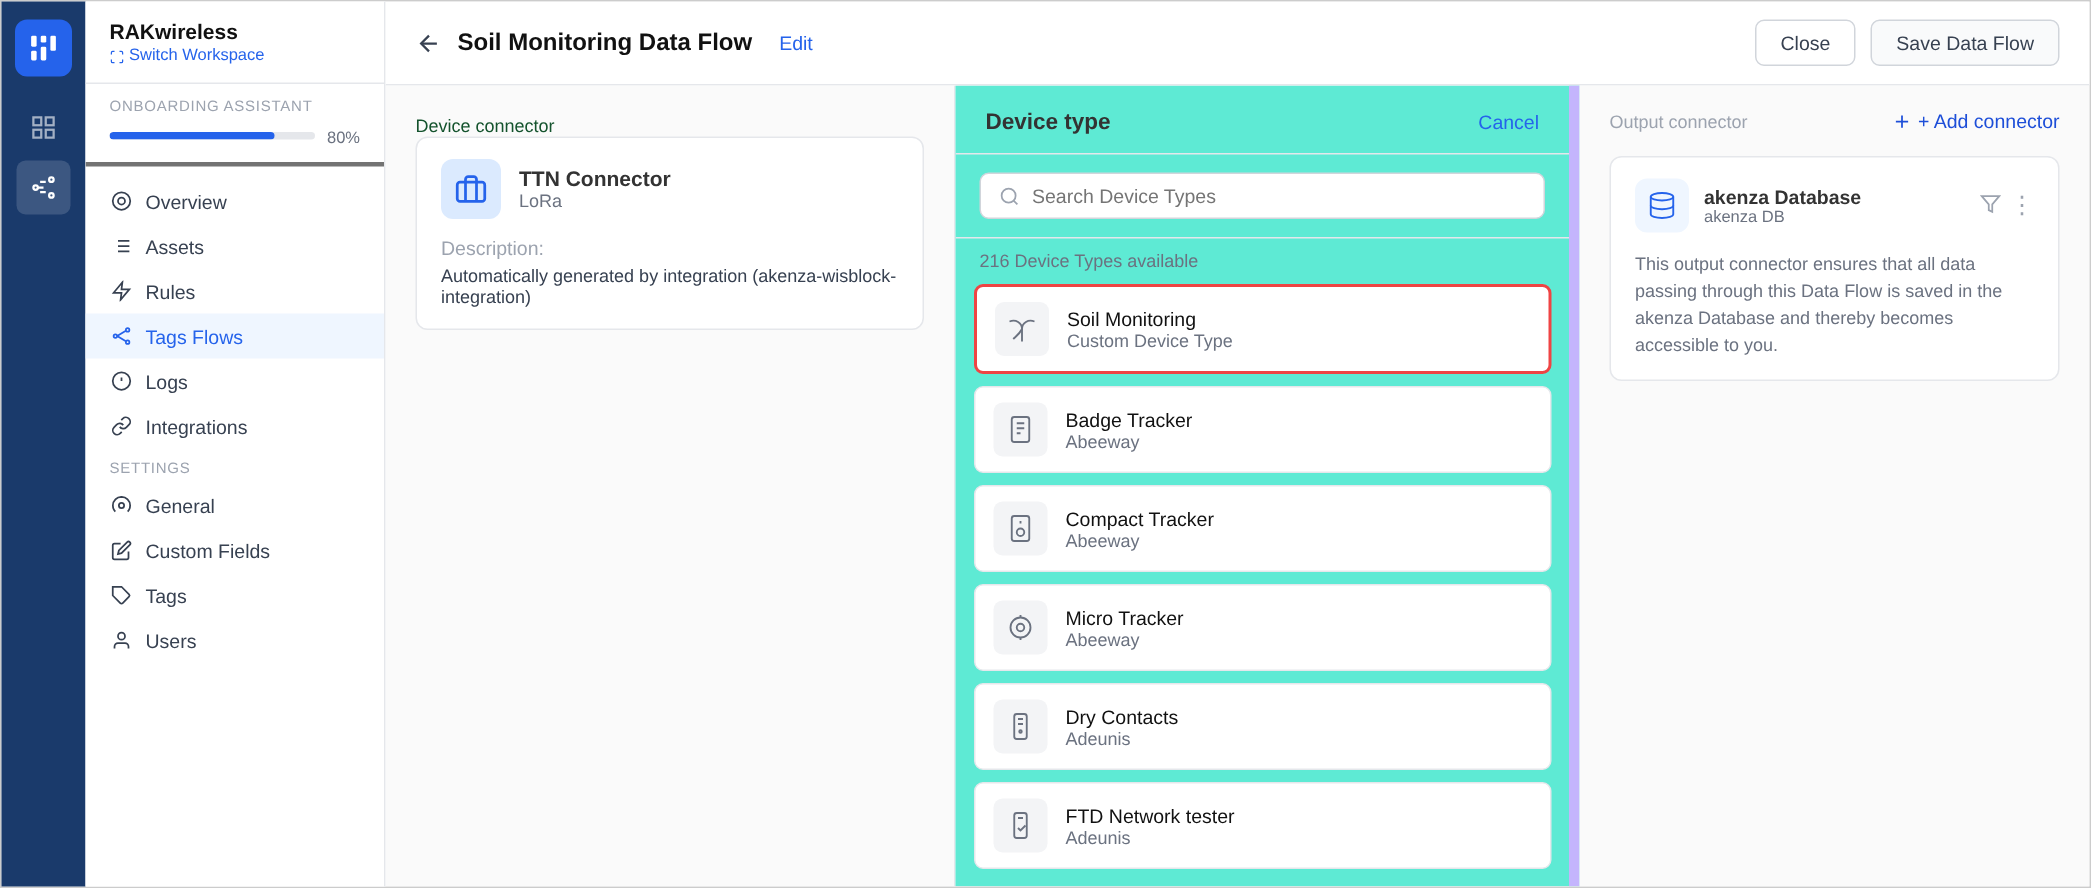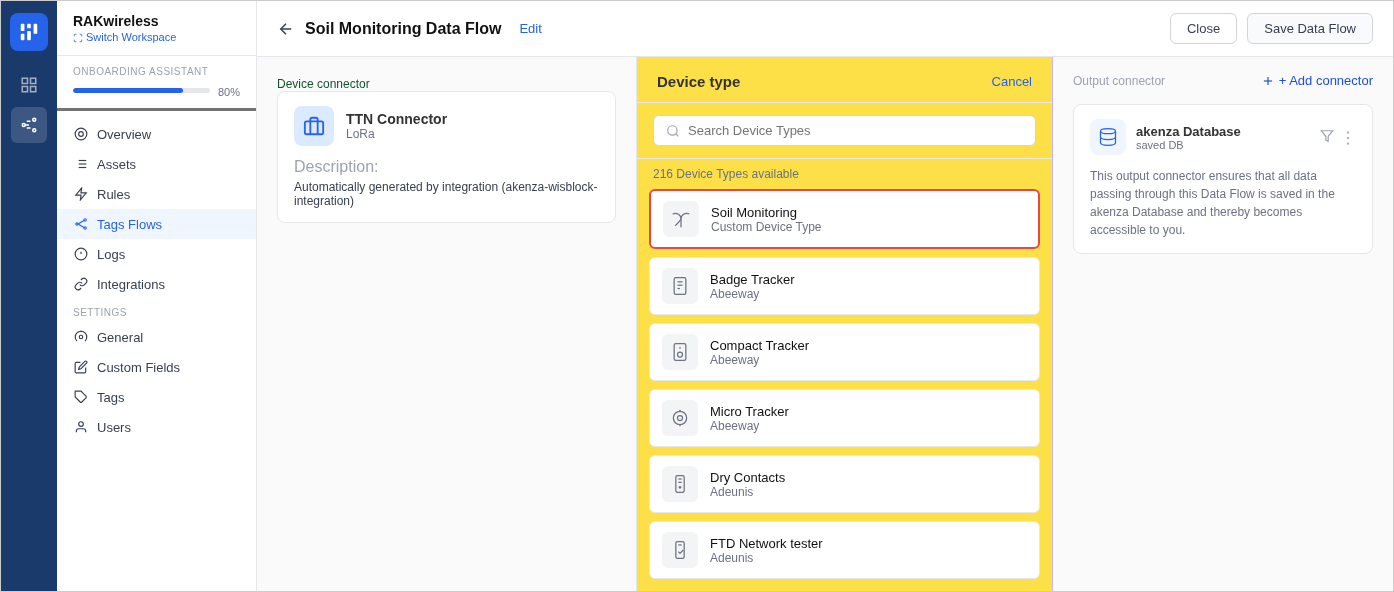--- a/index.html
+++ b/index.html
@@ -51,25 +51,25 @@
 
     
     .panel-left { width: 380px; border-right: 1px solid #e5e7eb; padding: 20px; flex-shrink: 0; background: #fafafa; }
     .panel-section-title { font-size: 12px; color: #14532d; }
 
     .connector-card { background: #fff; border: 1px solid #e5e7eb; border-radius: 8px; padding: 14px 16px; }
     .connector-card-top { display: flex; align-items: center; gap: 12px; margin-bottom: 12px; }
     .connector-icon { width: 40px; height: 40px; background: #dbeafe; border-radius: 8px; display: flex; align-items: center; justify-content: center; }
     .connector-name { font-weight: 600; font-size: 14px; }
     .connector-sub { font-size: 12px; color: #6b7280; }
-    .connector-desc-label { font-size: 16px; color: #9ca3af; margin-bottom: 4px; }
+    .connector-desc-label { font-size: 13px; color: #9ca3af; margin-bottom: 4px; }
     .connector-desc-text { font-size: 12px; color: #374151; }
 
     
-    .panel-middle { flex: 1; border-right: 1px solid #c4b5fd; display: flex; flex-direction: column; overflow: hidden; background: #fde047; }
+    .panel-middle { flex: 1; border-right: 7px solid #c4b5fd; display: flex; flex-direction: column; overflow: hidden; background: #5eead4; }
     .panel-middle-header { display: flex; align-items: center; justify-content: space-between; padding: 16px 20px 12px; border-bottom: 1px solid #e5e7eb; flex-shrink: 0; }
     .panel-middle-title { font-size: 15px; font-weight: 600; }
     .cancel-link { font-size: 13px; color: #2563eb; cursor: pointer; }
 
     .search-box { padding: 12px 16px; border-bottom: 1px solid #e5e7eb; flex-shrink: 0; }
     .search-input-wrap { display: flex; align-items: center; gap: 8px; border: 1px solid #d1d5db; border-radius: 6px; padding: 7px 12px; background: #fff; }
     .search-input-wrap input { border: none; outline: none; font-size: 13px; color: #374151; flex: 1; background: transparent; }
 
     .device-count { font-size: 12px; color: #6b7280; padding: 8px 16px; flex-shrink: 0; }
 
@@ -418,21 +418,21 @@
           <div class="output-card-top">
             <div class="output-icon">
               <svg width="20" height="20" viewBox="0 0 24 24" fill="none" stroke="#2563eb" stroke-width="1.5">
                   <ellipse cx="12" cy="5" rx="9" ry="3"></ellipse>
                   <path d="M21 12c0 1.66-4 3-9 3s-9-1.34-9-3"></path>
                   <path d="M3 5v14c0 1.66 4 3 9 3s9-1.34 9-3V5"></path>
                 </svg>
             </div>
             <div style="flex:1;">
               <div class="output-name">akenza Database</div>
-              <div class="output-sub">saved DB</div>
+              <div class="output-sub">akenza DB</div>
             </div>
             <div class="output-actions">
               <div>
                 <svg width="14" height="14" viewBox="0 0 24 24" fill="none" stroke="#9ca3af" stroke-width="2">
                     <polygon points="22 3 2 3 10 12.46 10 19 14 21 14 12.46 22 3"></polygon>
                   </svg>
               </div>
               <div style="color:#9ca3af; font-size:16px;">⋮</div>
             </div>
           </div>

